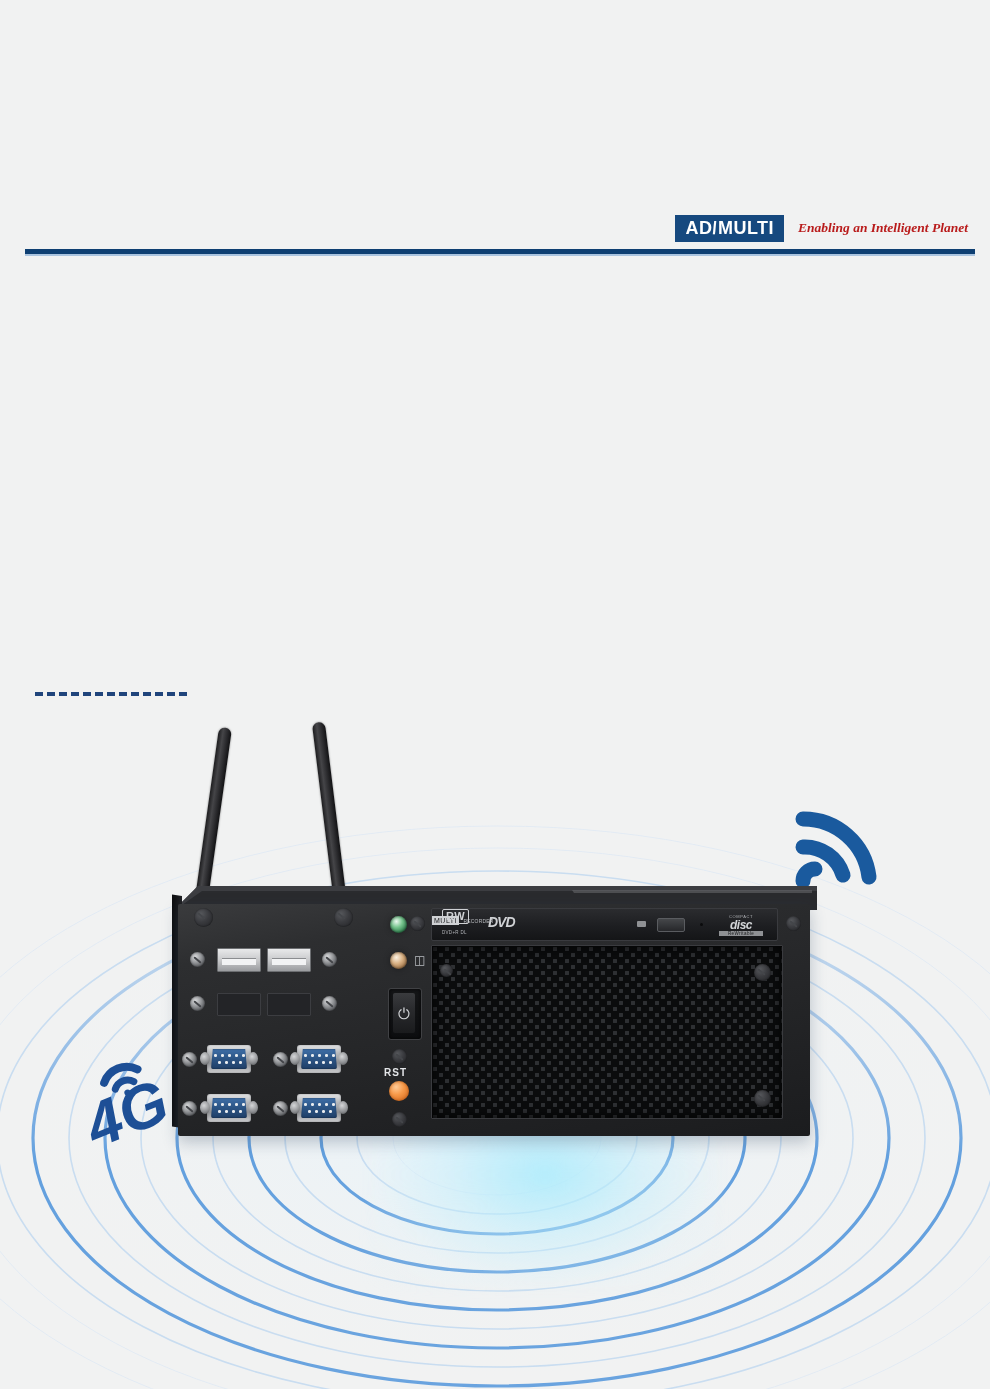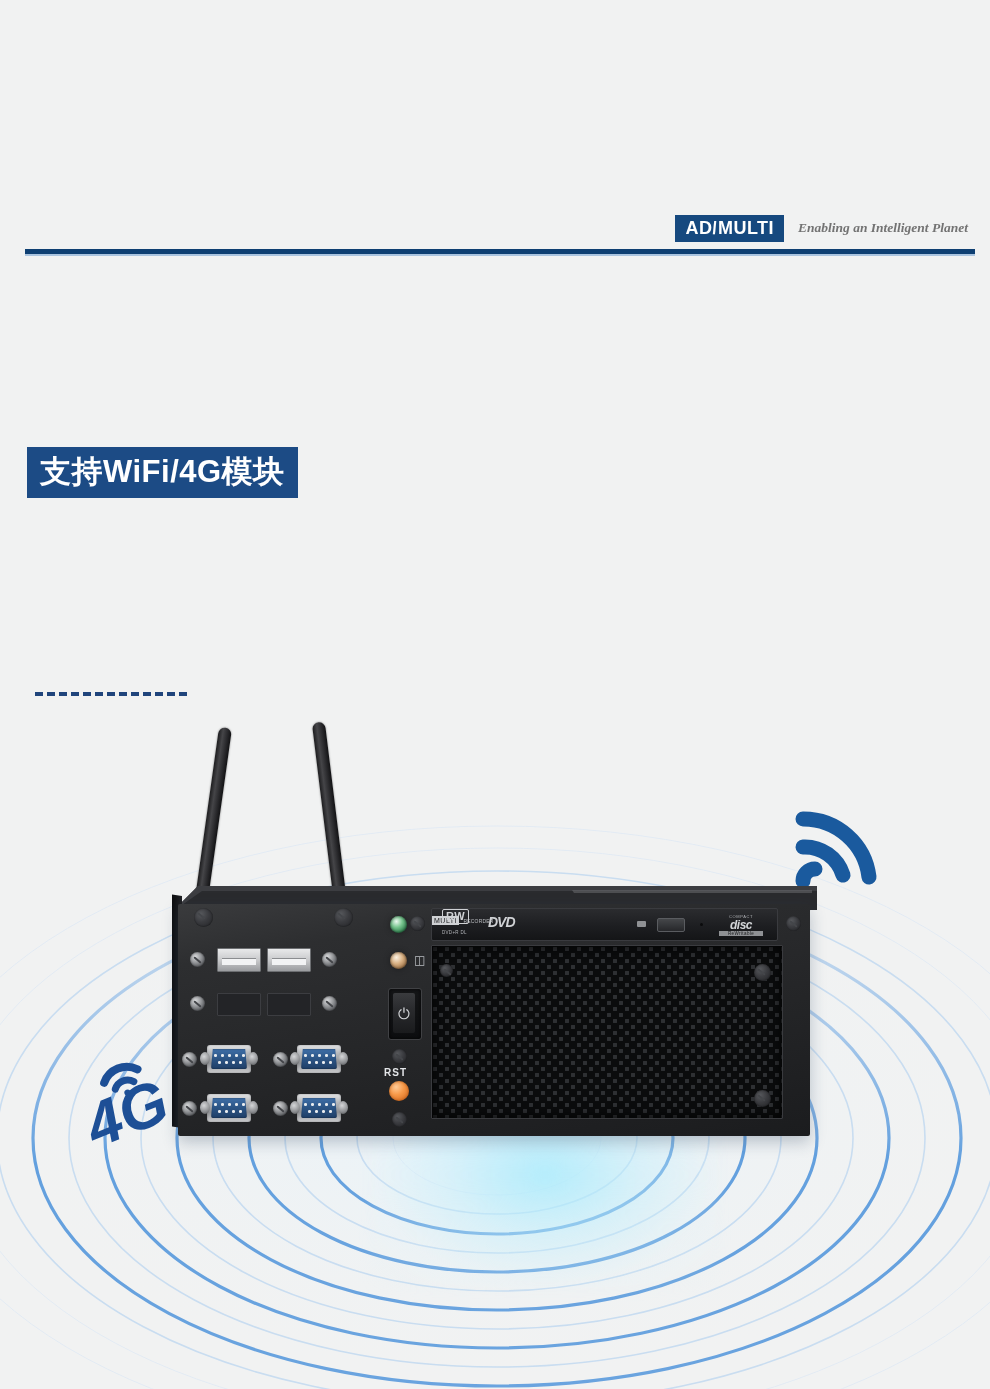--- a/index.html
+++ b/index.html
@@ -90,21 +90,21 @@
     padding: 4px 10px 5px 10px;
     line-height: 1;
     font-family: "Liberation Sans", sans-serif;
   }
   #brand-logo .slash {
     display: inline-block;
     transform: skewX(-16deg);
   }
   #brand-tagline {
     margin-left: 14px;
-    color: #737373;
+    color: #b91c1c;
     font-family: "Liberation Serif", "DejaVu Serif", serif;
     font-weight: bold;
     font-style: italic;
     font-size: 13.5px;
     white-space: nowrap;
   }
 
   
   #headline {
     position: absolute;
@@ -528,21 +528,20 @@
   <div id="header-rule" data-name="header-divider-rule"></div>
   <div id="header-rule-light" data-name="header-divider-highlight"></div>
 
   <div id="brand-block" data-name="brand-block">
     <div id="brand-logo" data-name="advantech-logo">
       <span data-name="brand-text-part1">AD</span><span class="slash" data-name="brand-logo-slash">\</span><span data-name="brand-text-part2">MULTI</span>
     </div>
     <div id="brand-tagline" data-name="brand-tagline">Enabling an Intelligent Planet</div>
   </div>
 
-  <div id="headline" data-name="page-headline">支持WiFi/4G模块</div>
 
   <div id="wifi-dash" data-name="wifi-section-divider"></div>
 
   <div id="scene" data-name="product-scene">
 
     <svg id="ripples" data-name="signal-ripple-rings" viewBox="0 0 990 749" aria-hidden="true">
       <defs>
         <linearGradient id="rg" x1="0" y1="0" x2="0" y2="1">
           <stop offset="0%" stop-color="#7fb2e8" stop-opacity=".25"></stop>
           <stop offset="55%" stop-color="#5b9bdd" stop-opacity=".95"></stop>

